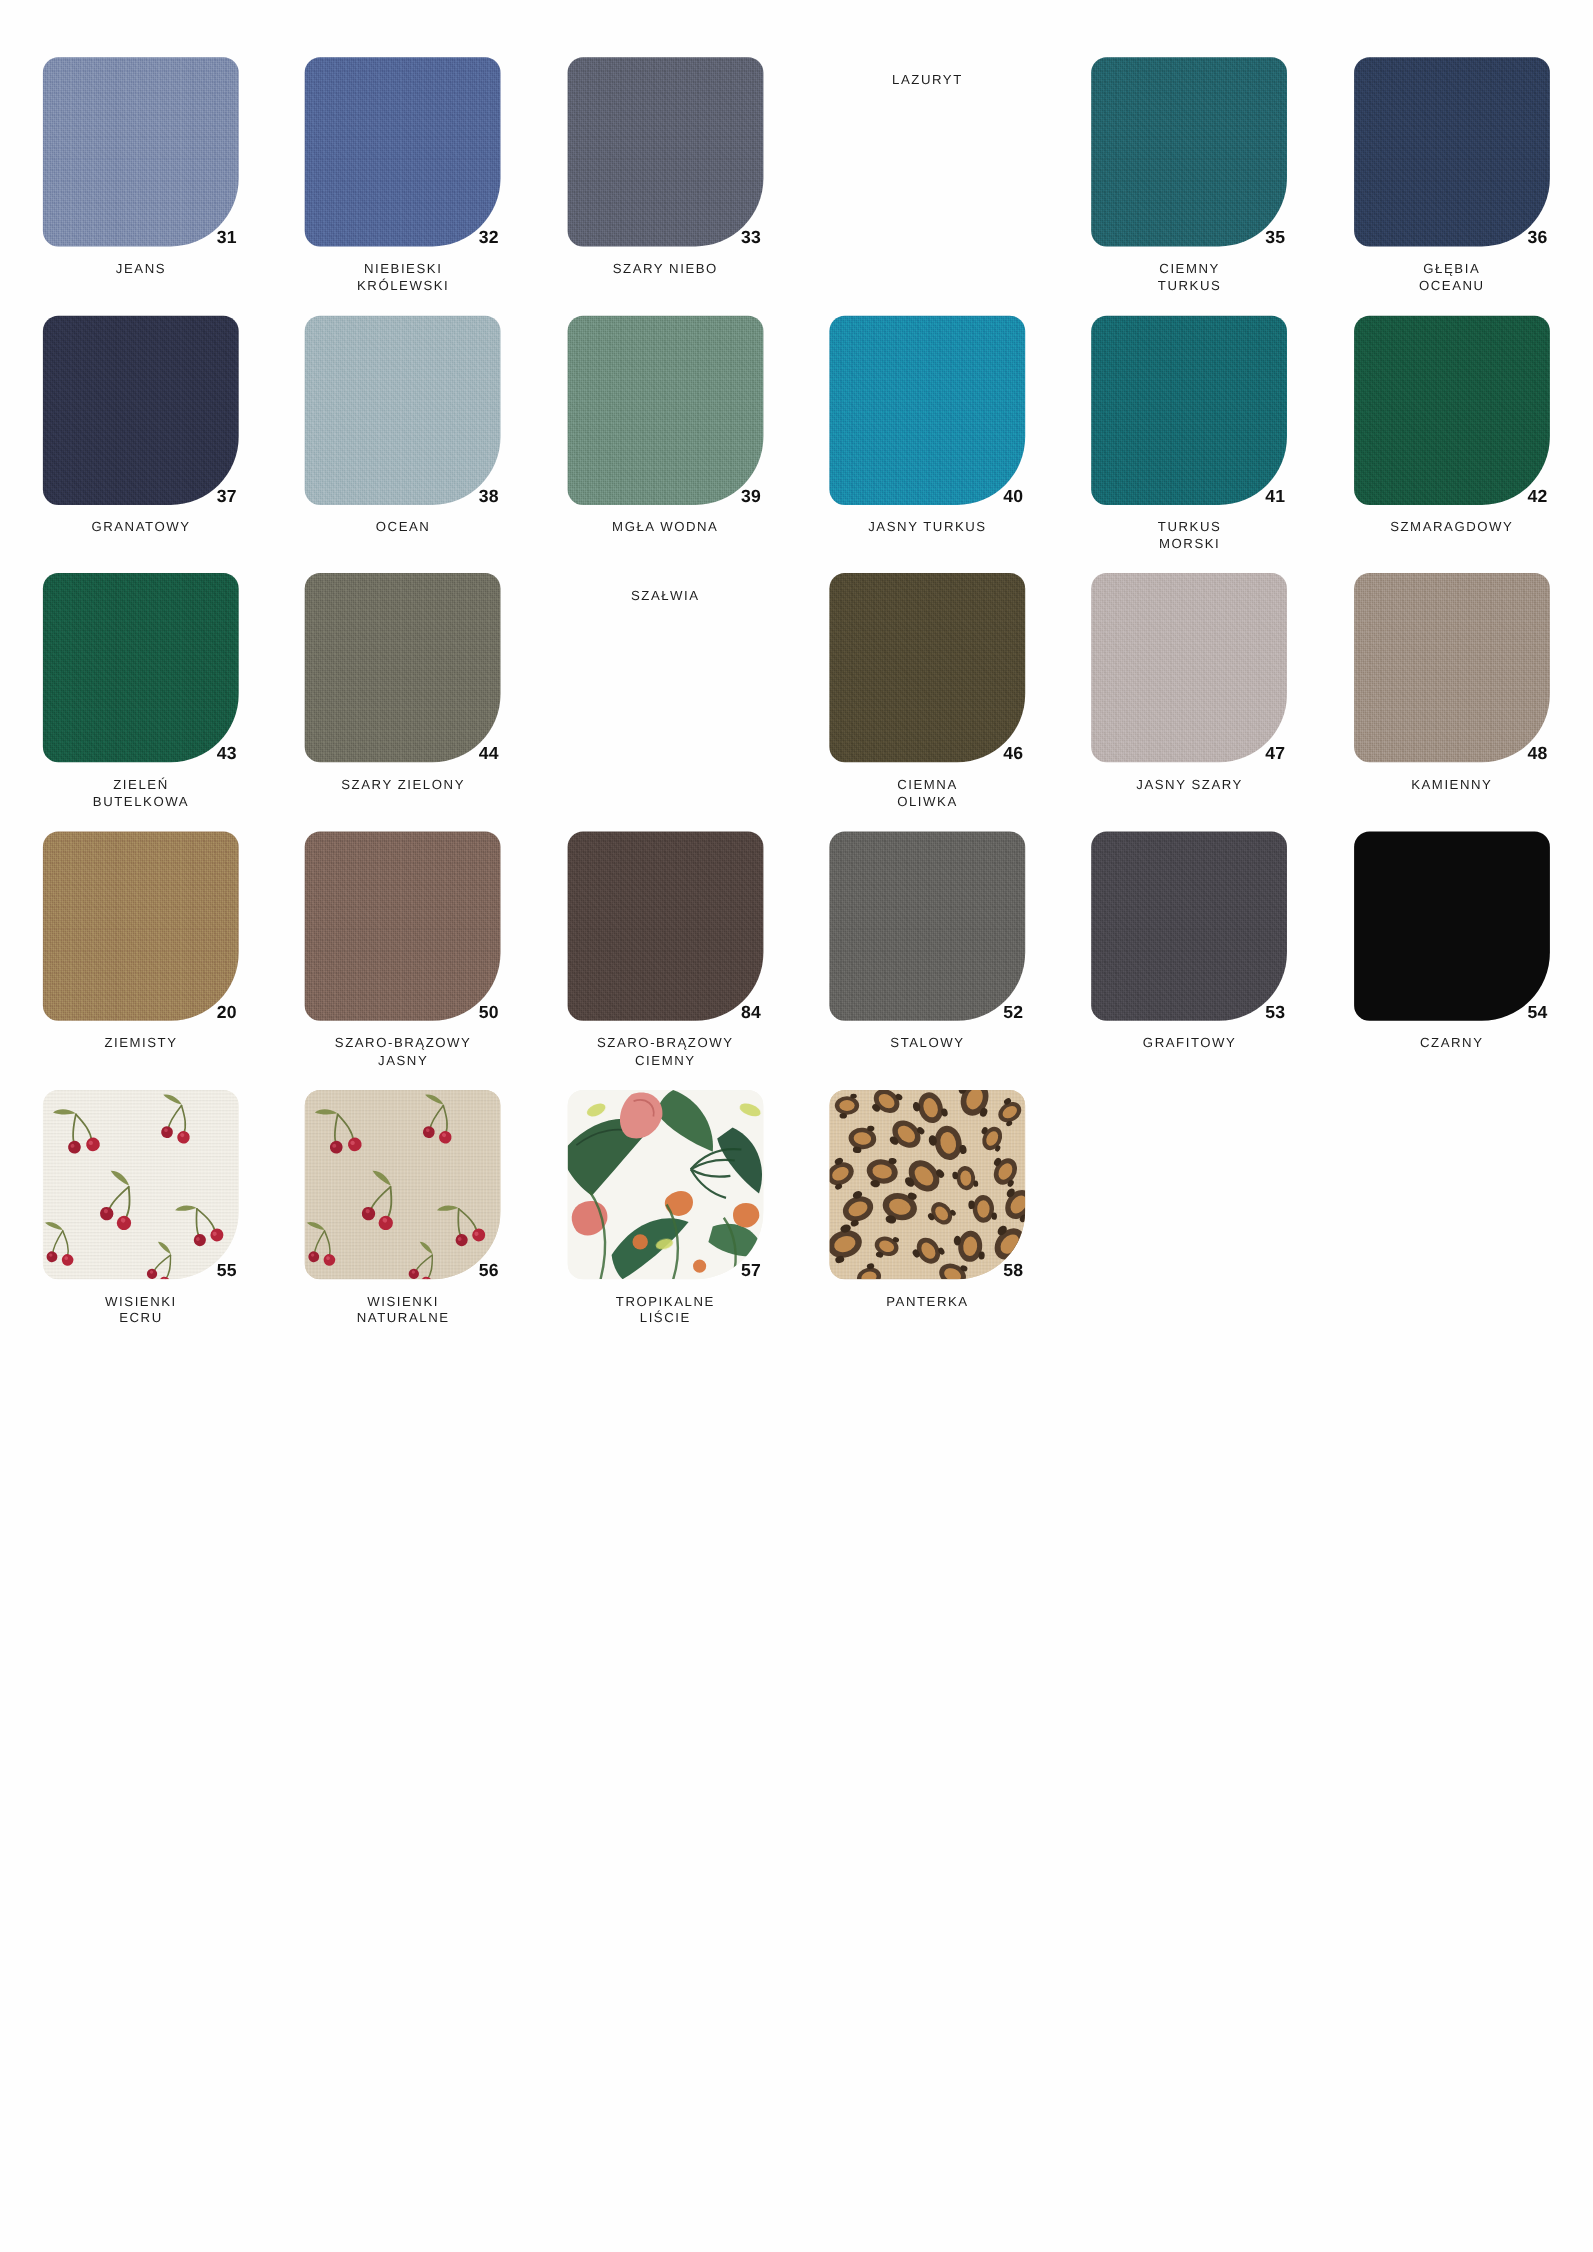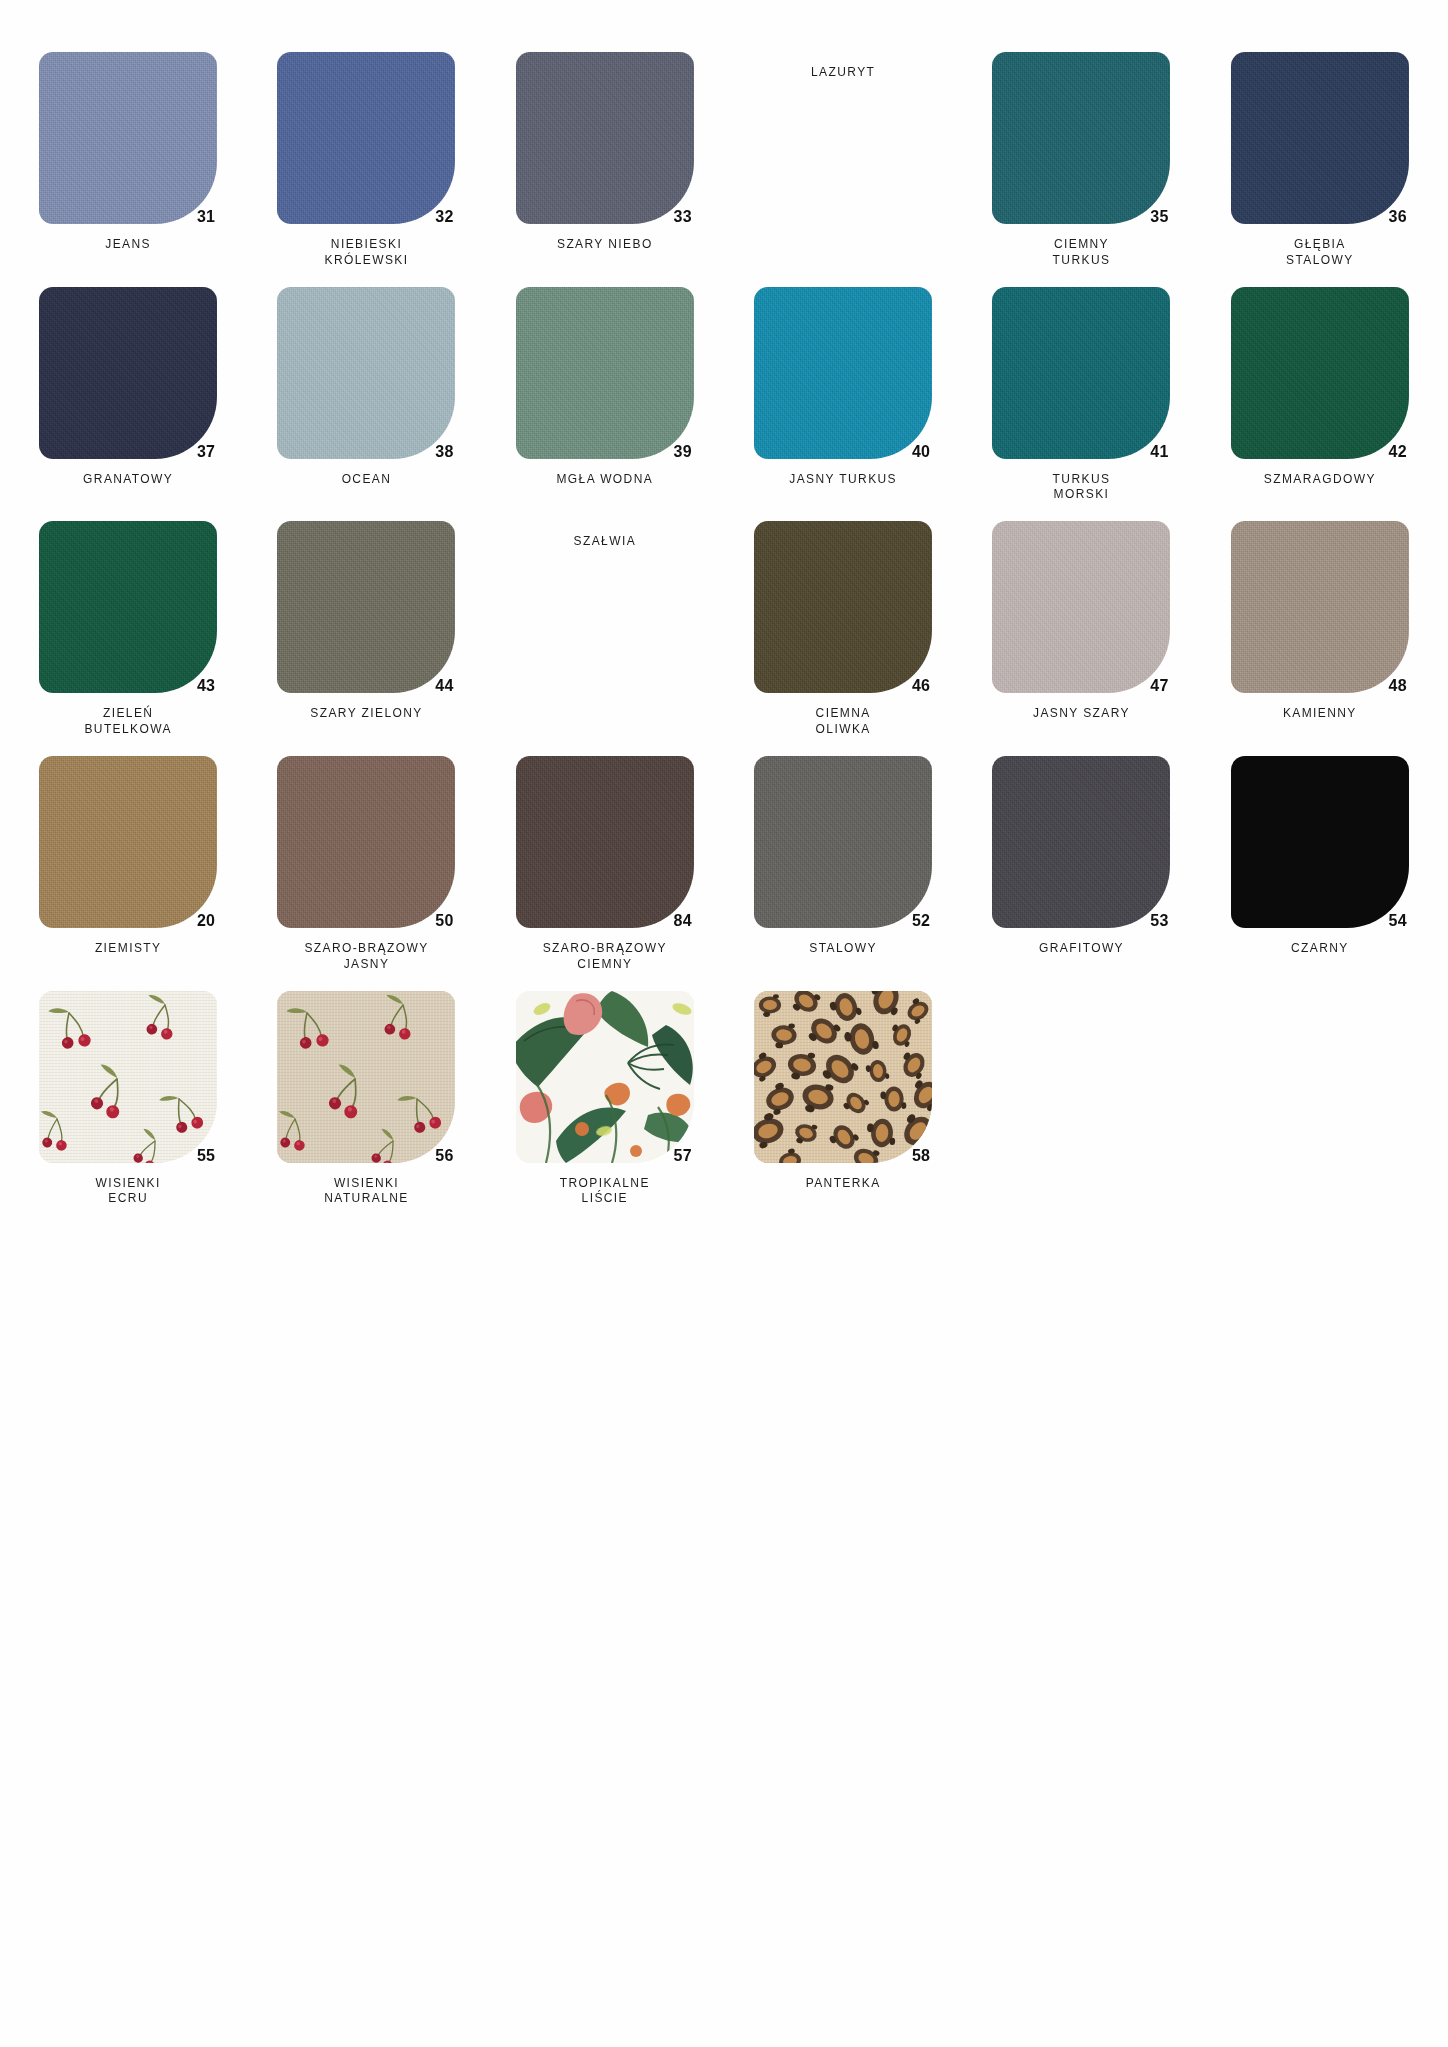--- a/index.html
+++ b/index.html
@@ -150,21 +150,21 @@
       </div>
       <div class="cell">
         <div class="swatch-wrap">
           <div class="swatch" style="background: rgb(44, 59, 88);">
             <div class="weave"></div>
             <div class="weave2"></div>
           </div>
           <div class="badge">36</div>
         </div>
         <div class="label">GŁĘBIA
-STALOWY</div>
+OCEANU</div>
       </div>
       <div class="cell">
         <div class="swatch-wrap">
           <div class="swatch" style="background: rgb(44, 48, 70);">
             <div class="weave"></div>
             <div class="weave2"></div>
           </div>
           <div class="badge">37</div>
         </div>
         <div class="label">GRANATOWY</div>

